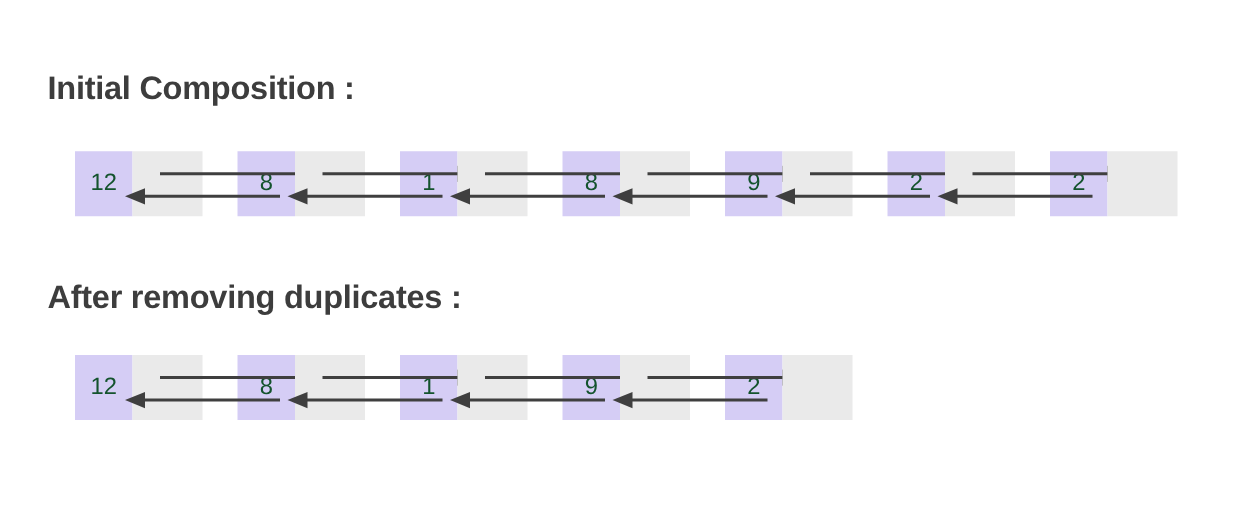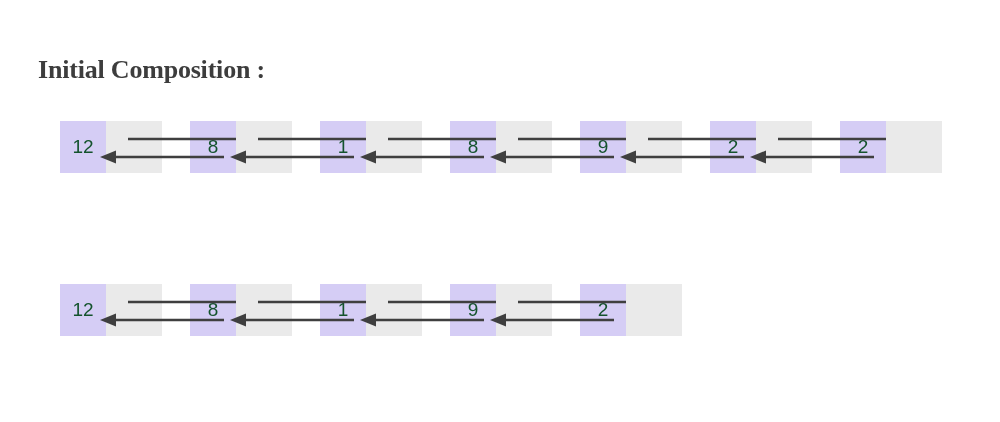--- a/index.html
+++ b/index.html
@@ -24,21 +24,21 @@
   
   .heading {
     position: absolute;
     left: 38px;
     font-size: 26px;
     font-weight: bold;
     color: #3d3d3d;
     letter-spacing: -0.2px;
     white-space: nowrap;
   }
-  .heading-initial { top: 55px; font-family: Liberation Serif, serif; }
+  .heading-initial { top: 55px; }
   .heading-after   { top: 222px; }
 
   
   .list-row {
     position: absolute;
     left: 60px;
     height: 52px;
     display: flex;
     align-items: stretch;
   }
@@ -176,20 +176,21 @@
           <line x1="124" y1="36" x2="10" y2="36" class="arrow-line"></line>
           <polygon points="0,36 16,29.5 16,42.5" class="arrow-head"></polygon>
         </svg>
       </div>
       <div class="node">
         <div class="node-value">2</div>
         <div class="node-next"></div>
       </div>
     </div>
 
+  <div class="heading heading-after">After removing duplicates :</div>
 
   <div class="list-row row-after">
       <div class="node">
         <div class="node-value">12</div>
         <div class="node-next"></div>
       </div>
       <div class="link-gap">
         <svg class="arrow-svg" viewBox="0 0 152 52">
           <line x1="28" y1="18" x2="142" y2="18" class="arrow-line"></line>
           <polygon points="152,18 136,11.5 136,24.5" class="arrow-head"></polygon>

